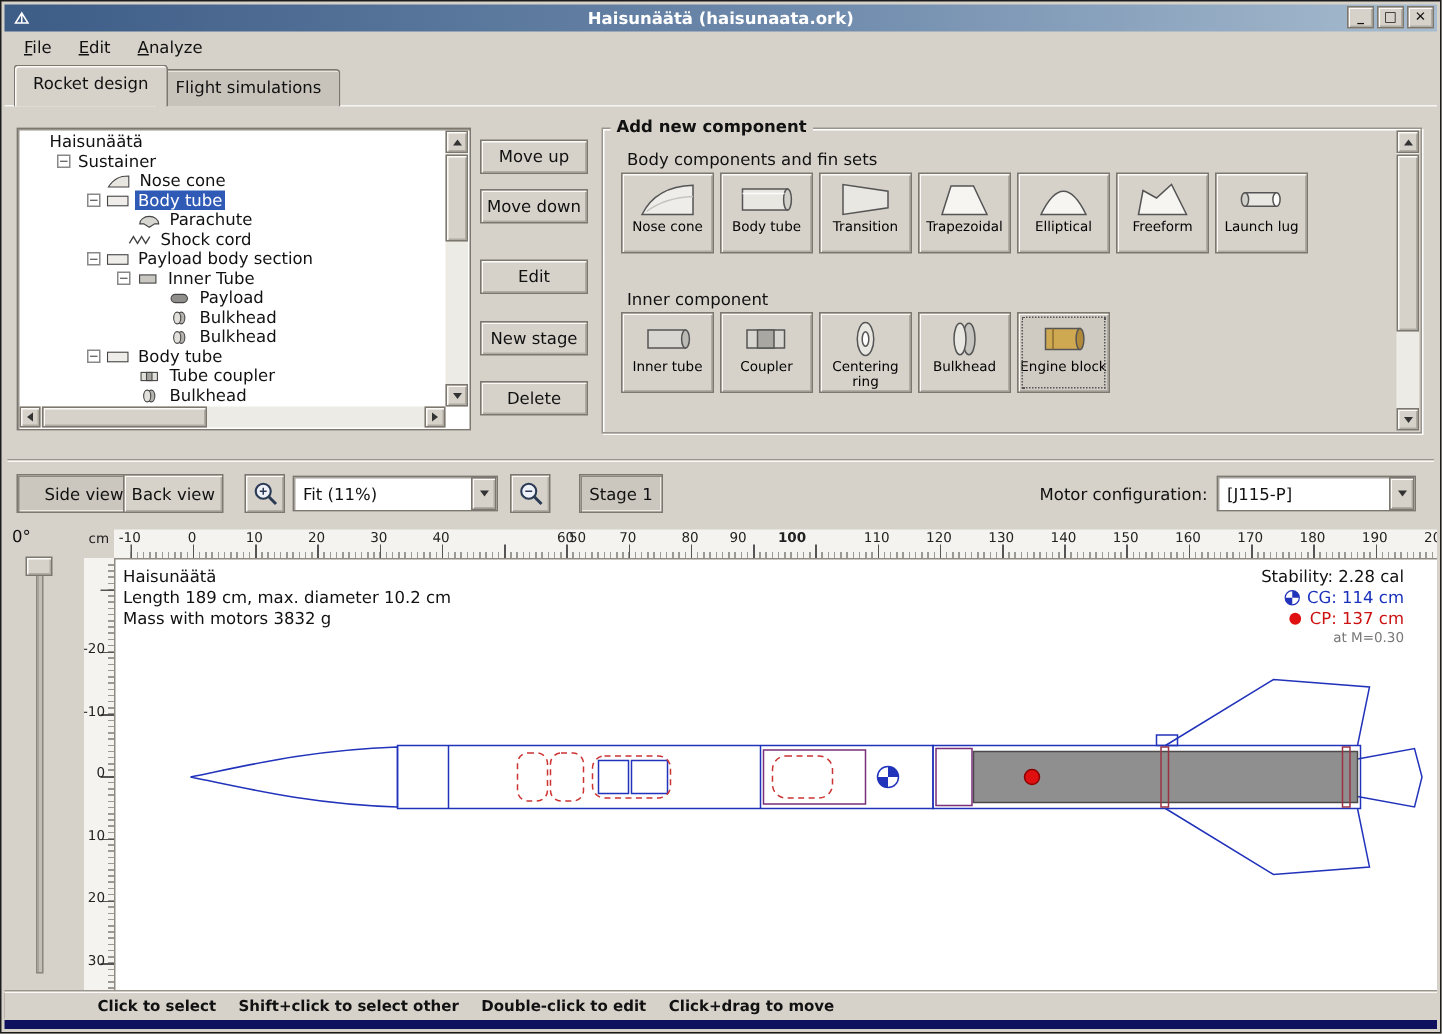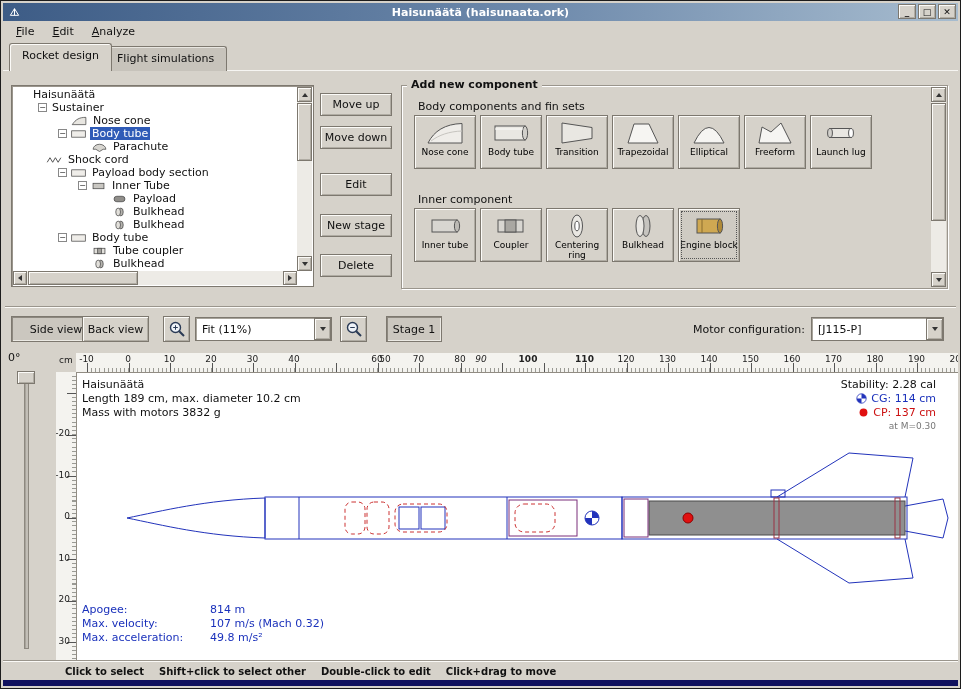--- a/index.html
+++ b/index.html
@@ -136,21 +136,21 @@
           <rect x="1.5" y="2" width="15" height="7" fill="#efede9" stroke="#444" stroke-width="0.8"></rect>
         </svg>
         <span class="tlabel sel">Body tube</span>
       </div>
       <div class="trow" style="padding-left: 77px;">
         <svg class="ticon" viewBox="0 0 18 11">
           <path d="M2,8 A7,5.5 0 0 1 16,8 L13,8 L9,10.5 L5,8 Z" fill="#d8d6d1" stroke="#444" stroke-width="0.8"></path>
         </svg>
         <span class="tlabel">Parachute</span>
       </div>
-      <div class="trow" style="padding-left: 32px; text-align: right;">
+      <div class="trow" style="padding-left: 71px; text-align: right;">
         <svg class="ticon" viewBox="0 0 18 11">
           <path d="M1,8 L4,3 L7,8 L10,3 L13,8 L16,3" fill="none" stroke="#444" stroke-width="1"></path>
         </svg>
         <span class="tlabel">Shock cord</span>
       </div>
       <div class="trow" style="padding-left: 44px;">
         <span class="exp">−</span>
         <svg class="ticon" viewBox="0 0 18 11">
           <rect x="1.5" y="2" width="15" height="7" fill="#efede9" stroke="#444" stroke-width="0.8"></rect>
         </svg>
@@ -378,23 +378,23 @@
       <span class="hlab" style="left: 10.5px;">-10</span>
       <span class="hlab" style="left: 52px;">0</span>
       <span class="hlab" style="left: 93.5px;">10</span>
       <span class="hlab" style="left: 135px;">20</span>
       <span class="hlab" style="left: 176.5px;">30</span>
       <span class="hlab" style="left: 218px;">40</span>
       <span class="hlab" style="left: 269px; margin-left: 40px;">50</span>
       <span class="hlab" style="left: 301px;">60</span>
       <span class="hlab" style="left: 342.5px;">70</span>
       <span class="hlab" style="left: 384px;">80</span>
-      <span class="hlab" style="left: 405px; font-style: italic;">90</span>
+      <span class="hlab" style="left: 416px;">90</span>
       <span class="hlab bold" style="left: 452px;">100</span>
-      <span class="hlab" style="left: 508.5px; font-weight: bold;">110</span>
+      <span class="hlab" style="left: 508.5px;">110</span>
       <span class="hlab" style="left: 550px;">120</span>
       <span class="hlab" style="left: 591.5px;">130</span>
       <span class="hlab" style="left: 633px;">140</span>
       <span class="hlab" style="left: 674.5px;">150</span>
       <span class="hlab" style="left: 716px;">160</span>
       <span class="hlab" style="left: 757.5px;">170</span>
       <span class="hlab" style="left: 799px;">180</span>
       <span class="hlab" style="left: 840.5px;">190</span>
       <span class="hlab" style="left: 882px;">200</span>
     </div>
@@ -465,25 +465,20 @@
         <svg width="11" height="11" viewBox="0 0 14 14">
             <circle cx="7" cy="7" r="5" fill="#e01010"></circle>
           </svg>
         <span class="cptext">CP: 137 cm</span>
       </div>
       <div class="row">
           <span class="machtext">at M=0.30</span>
         </div>
     </div>
 
-    <div id="flight">
-      <div class="frow"><span class="flab">Apogee:</span><span>814 m</span></div>
-      <div class="frow"><span class="flab">Max. velocity:</span><span>107 m/s  (Mach 0.32)</span></div>
-      <div class="frow"><span class="flab">Max. acceleration:</span><span>49.8 m/s²</span></div>
-    </div>
   </div>
 </div>
 
 <div id="statusbar" class="abs">
     <span>Click to select</span>
     <span>Shift+click to select other</span>
     <span>Double-click to edit</span>
     <span>Click+drag to move</span>
   </div>
 <div id="bottomstrip" class="abs"></div>

